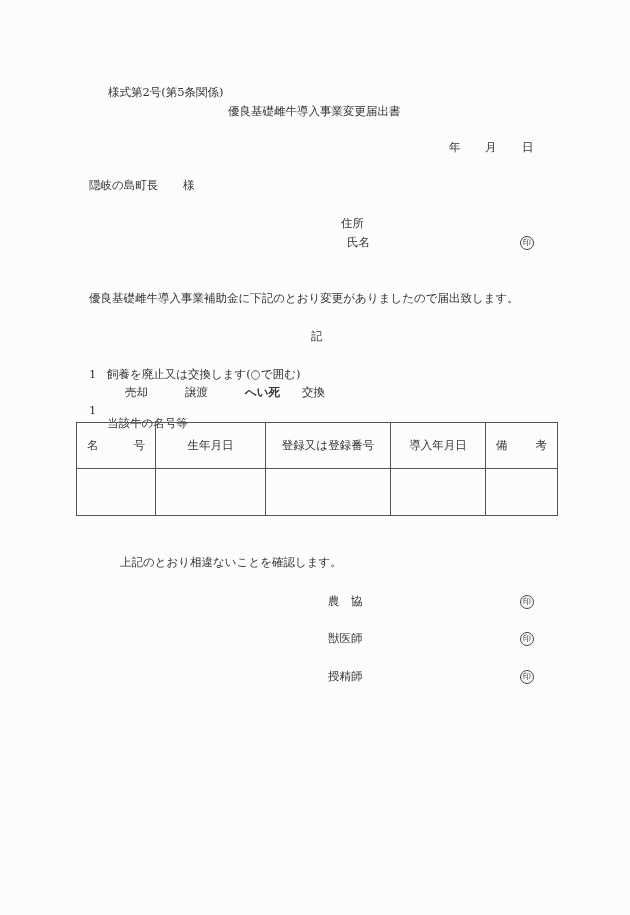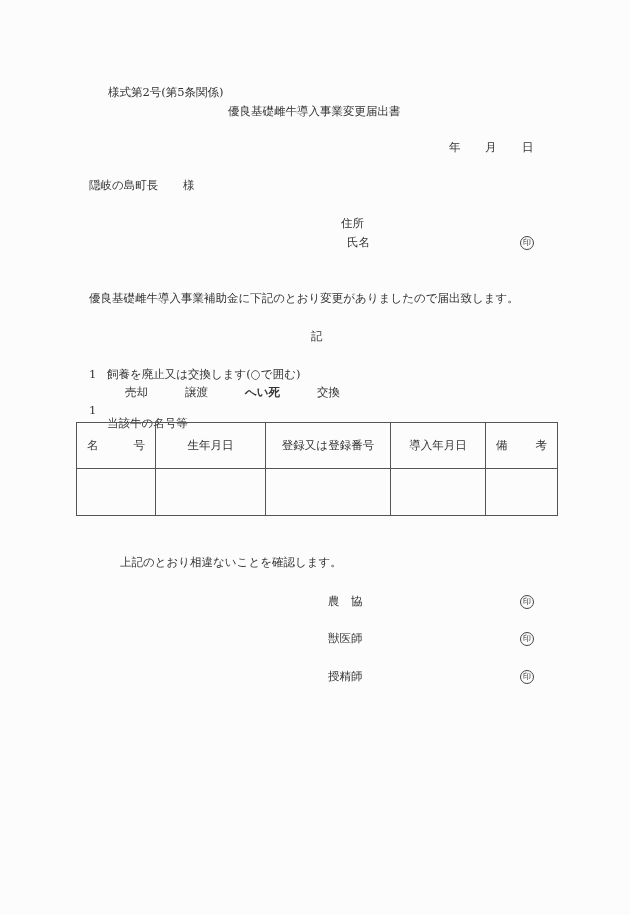--- a/index.html
+++ b/index.html
@@ -46,21 +46,21 @@
 
 <div class="abs" style="left:89px; top:293px;">優良基礎雌牛導入事業補助金に下記のとおり変更がありましたので届出致します。</div>
 
 <div class="abs" style="left:311px; top:331px;">記</div>
 
 <div class="abs" style="left:89px; top:369px;">1</div>
 <div class="abs" style="left:107px; top:369px;">飼養を廃止又は交換します(○で囲む)</div>
 <div class="abs" style="left:125px; top:387px;">売却</div>
 <div class="abs" style="left:185px; top:387px;">譲渡</div>
 <div class="abs" style="left:245px; top:387px;font-weight:bold;">へい死</div>
-<div class="abs" style="left:317px; top:387px;text-align:right;">交換</div>
+<div class="abs" style="left:302px; top:387px;text-align:right;">交換</div>
 
 <div class="abs" style="left:89px; top:405px;">1</div>
 <div class="abs" style="left:107px; top:418px;text-align:center;">当該牛の名号等</div>
 
 <table class="cattle">
   <colgroup>
     <col style="width:79px">
       <col style="width:110px">
       <col style="width:125px">
       <col style="width:95px">

